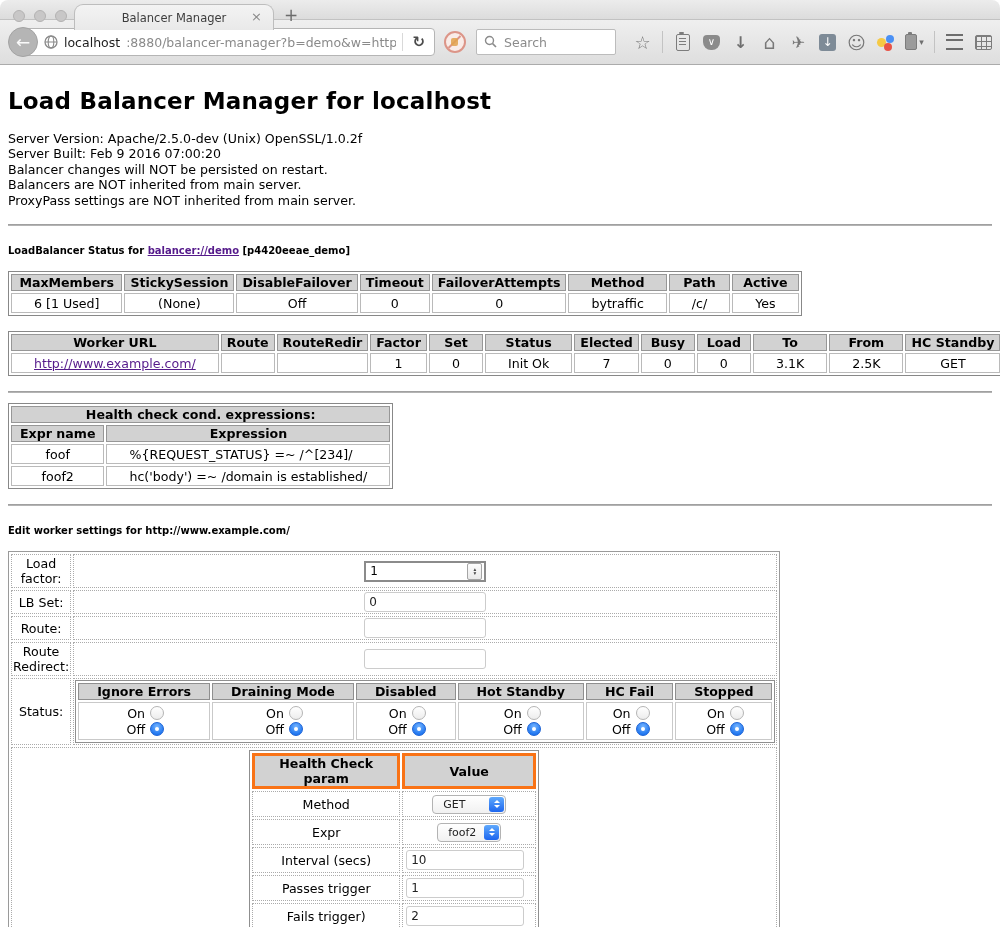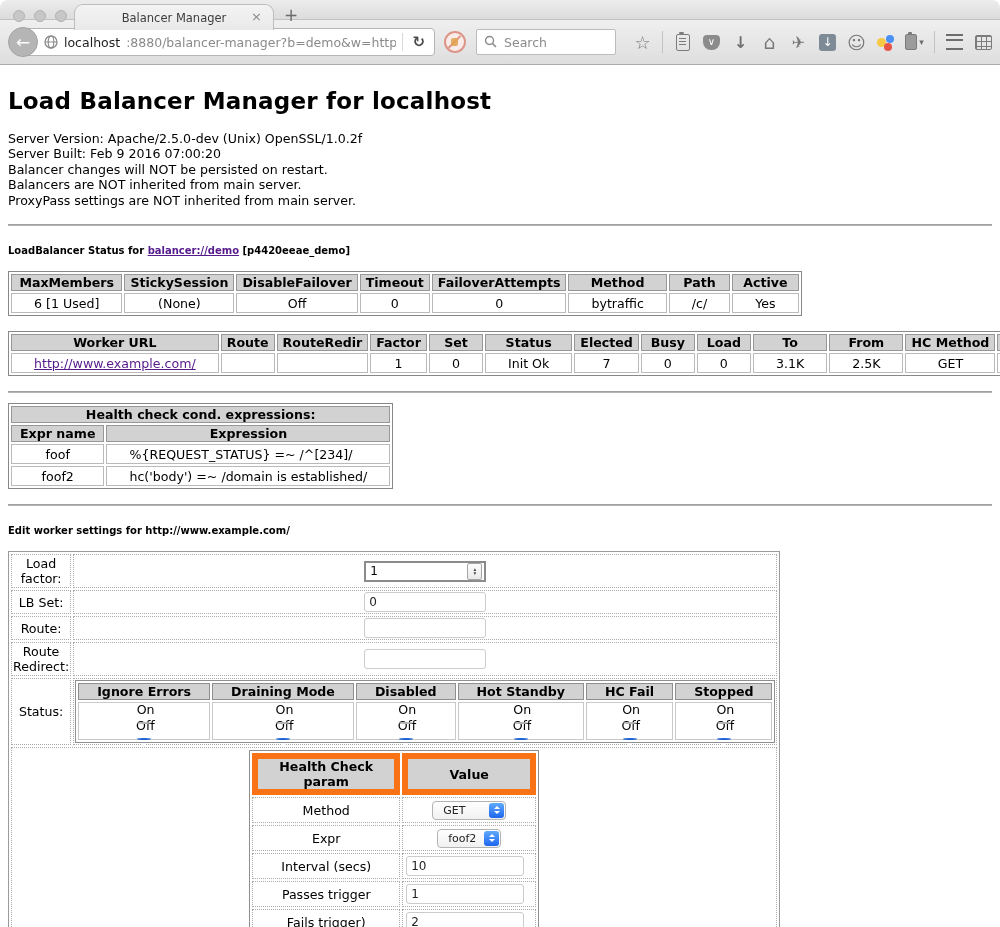--- a/index.html
+++ b/index.html
@@ -85,29 +85,29 @@
   input.txt{box-sizing:border-box;width:122px;height:20px;border:1px solid #cccccc;border-radius:3px;
             font:12px "DejaVu Sans",sans-serif;padding:1px 4px;color:#222;background:#fff;}
   .numwrap{box-sizing:border-box;display:inline-flex;width:122px;height:21px;border:2px solid #8b8b8b;background:#fff;
            align-items:center;justify-content:space-between;padding:0 2px 0 4px;font-size:12px;vertical-align:middle;}
   .stepper{width:13px;height:15px;border:1px solid #a5a5a5;border-radius:2px;background:linear-gradient(#fdfdfd,#e9e9e9);
            display:flex;flex-direction:column;align-items:center;justify-content:center;font-size:5.5px;line-height:4px;color:#444;}
 
   table.statust{border-collapse:separate;border-spacing:2px;border:1px solid #8f8f8f;margin:0;}
   .statust th{background:#d2d2d2;border:1px solid #8f8f8f;padding:0 18px;font-size:12.6px;white-space:nowrap;font-weight:bold;}
   .statust td{border:1px solid #c9c9c9;padding:2px 5px;}
-  .rline{display:flex;align-items:center;justify-content:center;gap:5px;height:16px;font-size:12.6px;flex-direction:column;}
+  .rline{display:flex;align-items:center;justify-content:center;gap:5px;height:16px;font-size:12.6px;}
   .rline .lab{min-width:21px;text-align:right;}
   .radio{width:14px;height:14px;border-radius:50%;box-sizing:border-box;border:1px solid #b4b4b4;
          background:linear-gradient(#fff,#ededed);display:inline-block;position:relative;}
   .radio.sel{background:radial-gradient(circle at 50% 30%,#74b4ff,#1f76f0 75%);border-color:#1b62d5;}
   .radio.sel::after{content:"";position:absolute;left:4px;top:4px;width:4px;height:4px;border-radius:50%;background:#fff;}
 
   table.hct{border-collapse:separate;border-spacing:2px;border:1px solid #8f8f8f;display:inline-table;margin:1px 0;}
-  .hct th{background:#d2d2d2;border:6px solid #f97316;padding:0 8px;font-size:12.6px;font-weight:bold;}
+  .hct th{background:#d2d2d2;border:3px solid #f97316;padding:0 8px;font-size:12.6px;font-weight:bold;}
   .hct td{border:1px dotted #ababab;padding:2px 3px;text-align:center;height:20px;font-size:12.6px;}
   .hct td.pcell{width:140px;}
   .hct td.vcell{width:126px;text-align:left;}
   .hct td.vcell-c{width:126px;text-align:center;}
   .hct input.txt{width:118px;}
   .select{display:inline-flex;align-items:center;justify-content:space-between;box-sizing:border-box;height:19px;
           border:1px solid #b3b3b3;border-radius:4px;background:linear-gradient(#fff,#f1f1f1);
           padding:0 1px 0 10px;font-size:11px;color:#222;gap:8px;vertical-align:middle;}
   .sel-method{min-width:74px;}
   .sel-expr{min-width:58px;}
@@ -245,21 +245,21 @@
             <th>Route</th>
             <th>RouteRedir</th>
             <th>Factor</th>
             <th>Set</th>
             <th>Status</th>
             <th>Elected</th>
             <th>Busy</th>
             <th>Load</th>
             <th>To</th>
             <th>From</th>
-            <th>HC Method</th>
+            <th>HC Standby</th>
             <th>HC Interval</th>
             <th>Passes</th>
             <th>Fails</th>
           </tr>
         </thead>
       <tbody>
           <tr>
             <td><a href="#">http://www.example.com/</a></td>
             <td></td>
             <td></td>

